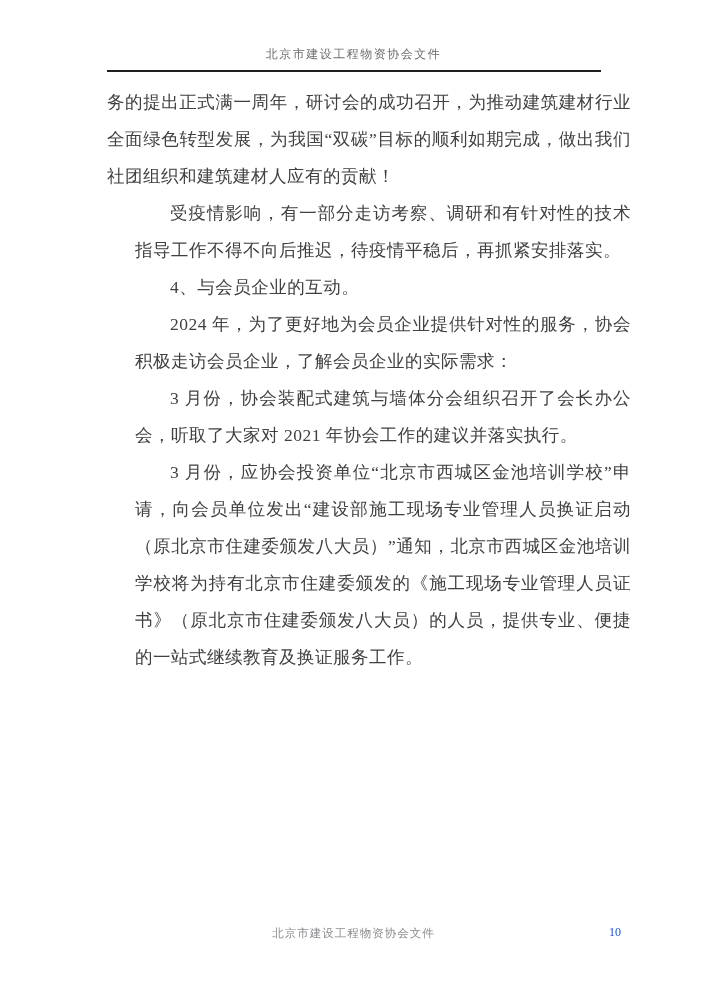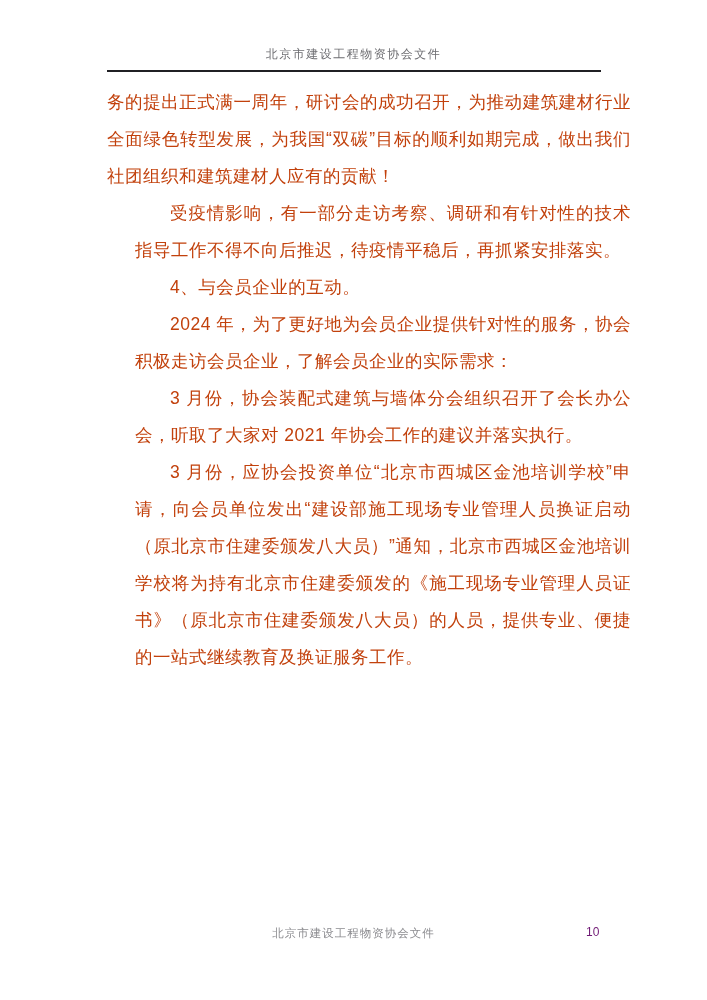--- a/index.html
+++ b/index.html
@@ -2,21 +2,21 @@
 <html><head>
 <meta charset="utf-8">
 <style>
   html, body { margin: 0; padding: 0; background: #e9e9e9; }
   .page {
     position: relative;
     width: 707px;
     height: 1000px;
     margin: 0 auto;
     background: #ffffff;
-    font-family: Liberation Sans, sans-serif;
+    font-family: Liberation Serif, serif;
     overflow: hidden;
   }
   .header-title {
     position: absolute;
     top: 46px; left: 0; right: 0;
     text-align: center;
     font-size: 12px;
     color: #6e6e72;
     letter-spacing: 1.5px;
   }
@@ -28,38 +28,38 @@
   }
   .doc-body {
     position: absolute;
     top: 84px; left: 107px;
     width: 524px;
   }
   .doc-body p {
     margin: 0;
     font-size: 17.5px;
     line-height: 37px;
-    color: #c2410c;
+    color: #404040;
     text-align: justify;
     letter-spacing: 0.5px;
   }
   .doc-body p.indent { text-indent: 2em; margin-left: 28px; }
   .footer-title {
     position: absolute;
     top: 926px; left: 0; right: 0;
     text-align: center;
     font-size: 11.5px;
     color: #8c8c90;
     letter-spacing: 1px;
   }
   .page-number {
     position: absolute;
-    top: 925px; left: 586px;
+    top: 925px; left: 609px;
     font-size: 12px;
-    color: #701a75;
+    color: #1d4ed8;
   }
 </style>
 </head>
 <body>
 
 <div class="page">
 
   <div class="header-title">北京市建设工程物资协会文件</div>
 
   <div class="header-rule"></div>

